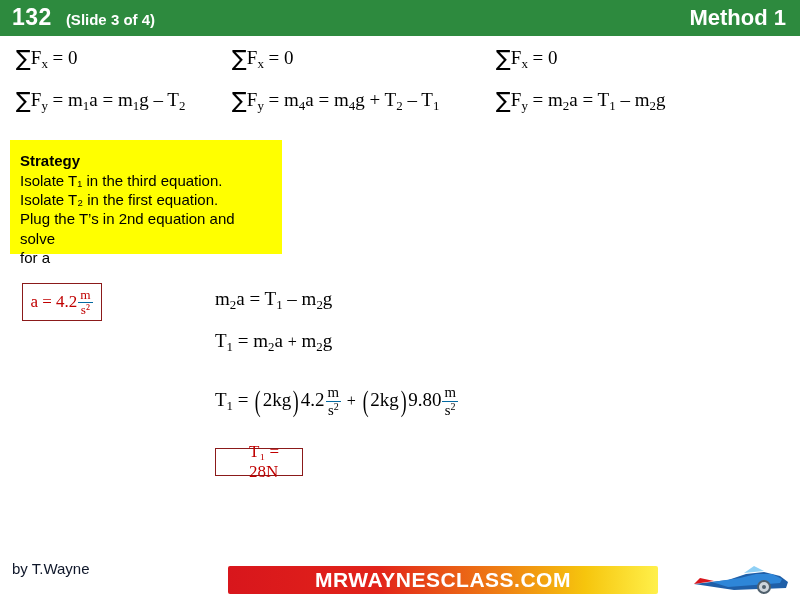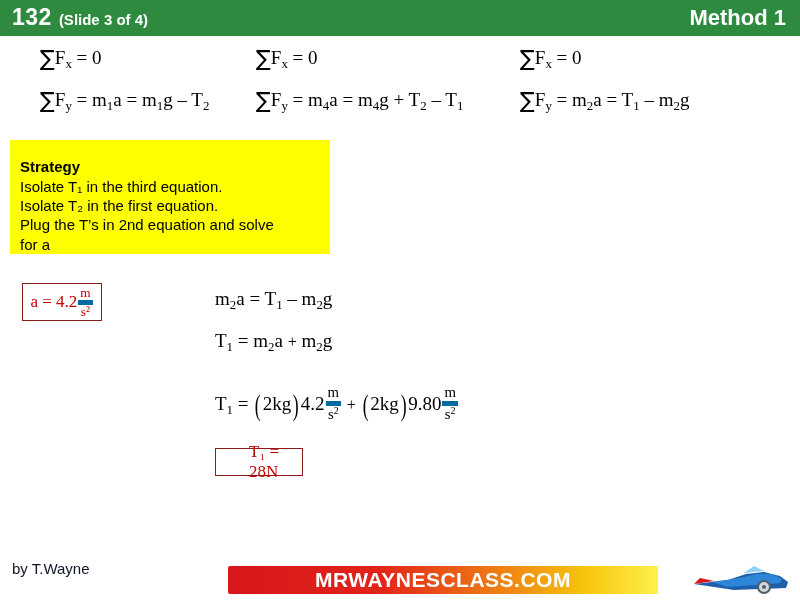--- a/index.html
+++ b/index.html
@@ -34,21 +34,21 @@
     align-items: baseline;
   }
   .header-number {
     font-size: 23px;
     font-weight: bold;
     letter-spacing: 0.5px;
   }
   .header-slide {
     font-size: 15px;
     font-weight: bold;
-    margin-left: 7px;
+    margin-left: 14px;
   }
   .header-right {
     position: absolute;
     right: 14px;
     top: 5px;
     font-size: 22px;
     font-weight: bold;
     margin-left: 44px;
   }
 
@@ -79,52 +79,51 @@
     font-size: 0.78em;
     line-height: 1.05;
     margin: 0 1px;
   }
   .frac .num {
     display: block;
     padding: 0 2px;
   }
   .frac .den {
     display: block;
-    border-top: 5px solid #0369a1;
+    border-top: 1px solid #0369a1;
     padding: 0 2px;
   }
   .paren {
     display: inline-block;
     font-size: 1.5em;
     vertical-align: -0.16em;
     line-height: 0.8;
     transform: scaleX(0.62);
   }
 
   
   .eq-col {
     position: absolute;
-    margin-left: 24px;
   }
   .eq-row-1 { margin-bottom: 16px; }
 
   #eqcol-1 { left: 16px;  top: 46px; }
   #eqcol-2 { left: 232px; top: 46px; }
   #eqcol-3 { left: 496px; top: 46px; }
 
   
   .strategy-box {
     position: absolute;
     left: 10px;
     top: 140px;
-    width: 320px;
+    width: 272px;
     height: 114px;
     background: #ffff00;
     box-sizing: border-box;
-    padding: 18px 10px 0 10px;
+    padding: 12px 10px 0 10px;
   }
   .strategy-title {
     font-size: 15px;
     font-weight: bold;
     font-family: "Liberation Sans", sans-serif;
     margin-bottom: 2px;
   }
   .strategy-line {
     font-size: 15px;
     font-family: "Liberation Sans", sans-serif;

